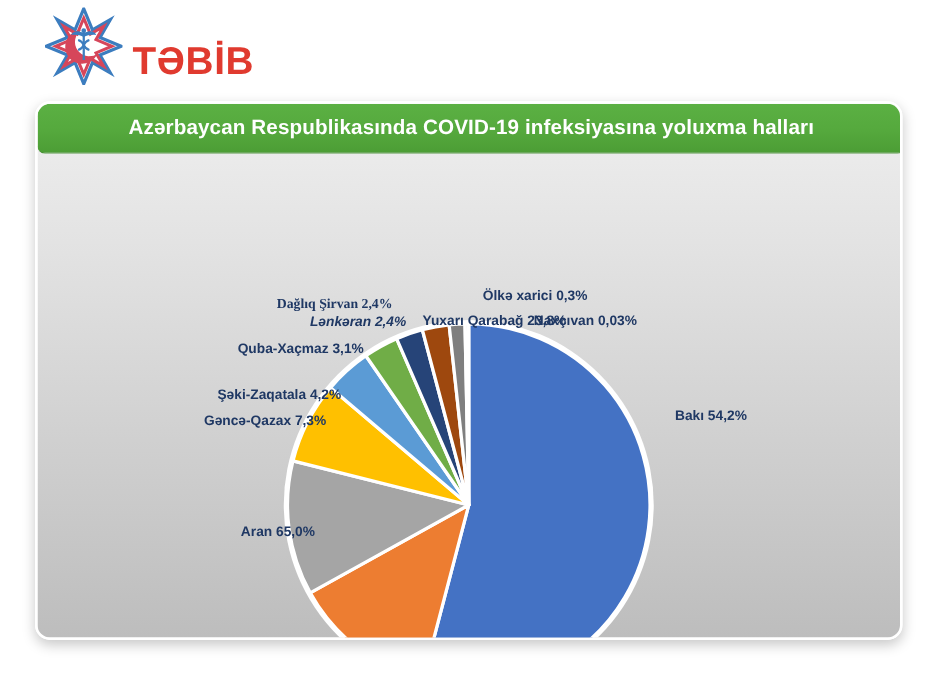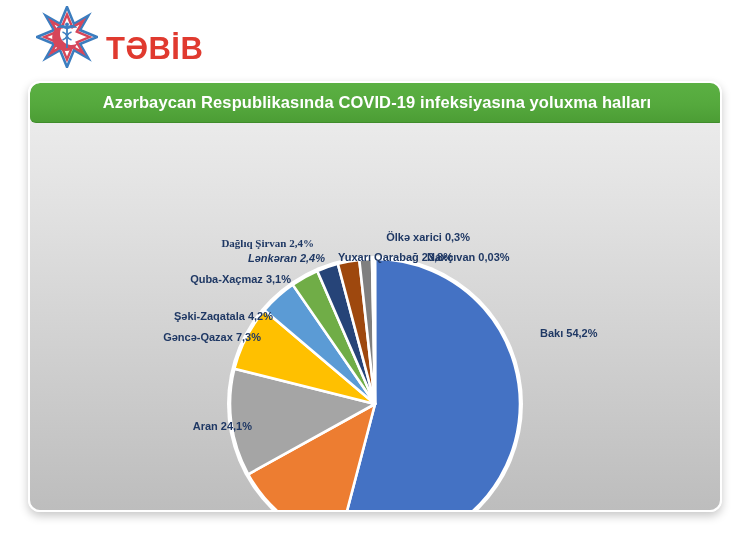--- a/index.html
+++ b/index.html
@@ -120,21 +120,21 @@
           <path d="M 345 281 L 262.68672597532947 161.62862604736637 A 145 145 0 0 1 287.2880325156323 147.97996839166183 Z" fill="#70AD47" stroke="#FFFFFF" stroke-width="2.6" stroke-linejoin="round"></path>
           <path d="M 345 281 L 287.2880325156323 147.97996839166183 A 145 145 0 0 1 307.8774700651676 140.83253668829747 Z" fill="#264478" stroke="#FFFFFF" stroke-width="2.6" stroke-linejoin="round"></path>
           <path d="M 345 281 L 307.8774700651676 140.83253668829747 A 145 145 0 0 1 329.30560438612395 136.85186110700164 Z" fill="#9E480E" stroke="#FFFFFF" stroke-width="2.6" stroke-linejoin="round"></path>
           <path d="M 345 281 L 329.30560438612395 136.85186110700164 A 145 145 0 0 1 342.0006088640166 136.03102520603457 Z" fill="#7F7F7F" stroke="#FFFFFF" stroke-width="2.6" stroke-linejoin="round"></path>
           <path d="M 345 281 L 342.0006088640166 136.03102520603457 A 145 145 0 0 1 344.72730879003115 136.00025641573015 Z" fill="#BFBFBF" stroke="#FFFFFF" stroke-width="2.6" stroke-linejoin="round"></path>
           <path d="M 345 281 L 344.72730879003115 136.00025641573015 A 145 145 0 0 1 344.99999999999983 136 Z" fill="#4472C4" stroke="#FFFFFF" stroke-width="2.6" stroke-linejoin="round"></path>
         </g>
     </svg>
     <div id="pie-labels">
         <div class="pie-label" style="left: 510px; top: 194px; margin-top: 10px;">Bakı  54,2%</div>
-        <div class="pie-label lbl-right" style="left: 222px; top: 297px;">Aran 24,1%</div>
+        <div class="pie-label lbl-right" style="left: 222px; top: 297px;">Aran 65,0%</div>
         <div class="pie-label lbl-right" style="left: 231px; top: 208px;">Gəncə-Qazax 7,3%</div>
         <div class="pie-label lbl-right" style="left: 243px; top: 163px; margin-top: 24px;">Şəki-Zaqatala 4,2%</div>
         <div class="pie-label lbl-right" style="left: 261px; top: 150px;">Quba-Xaçmaz 3,1%</div>
         <div class="pie-label lbl-right" style="left: 295px; top: 129px; font-style: italic;">Lənkəran 2,4%</div>
         <div class="pie-label lbl-right" style="left: 284px; top: 114px; font-family: Liberation Serif, serif;">Dağlıq Şirvan 2,4%</div>
         <div class="pie-label lbl-right" style="left: 423px; top: 128px;">Yuxarı Qarabağ 23,8%</div>
         <div class="pie-label lbl-right" style="left: 440px; top: 108px;">Ölkə xarici 0,3%</div>
         <div class="pie-label" style="left: 397px; top: 128px;">Naxçıvan 0,03%</div>
       </div>
   </div>

